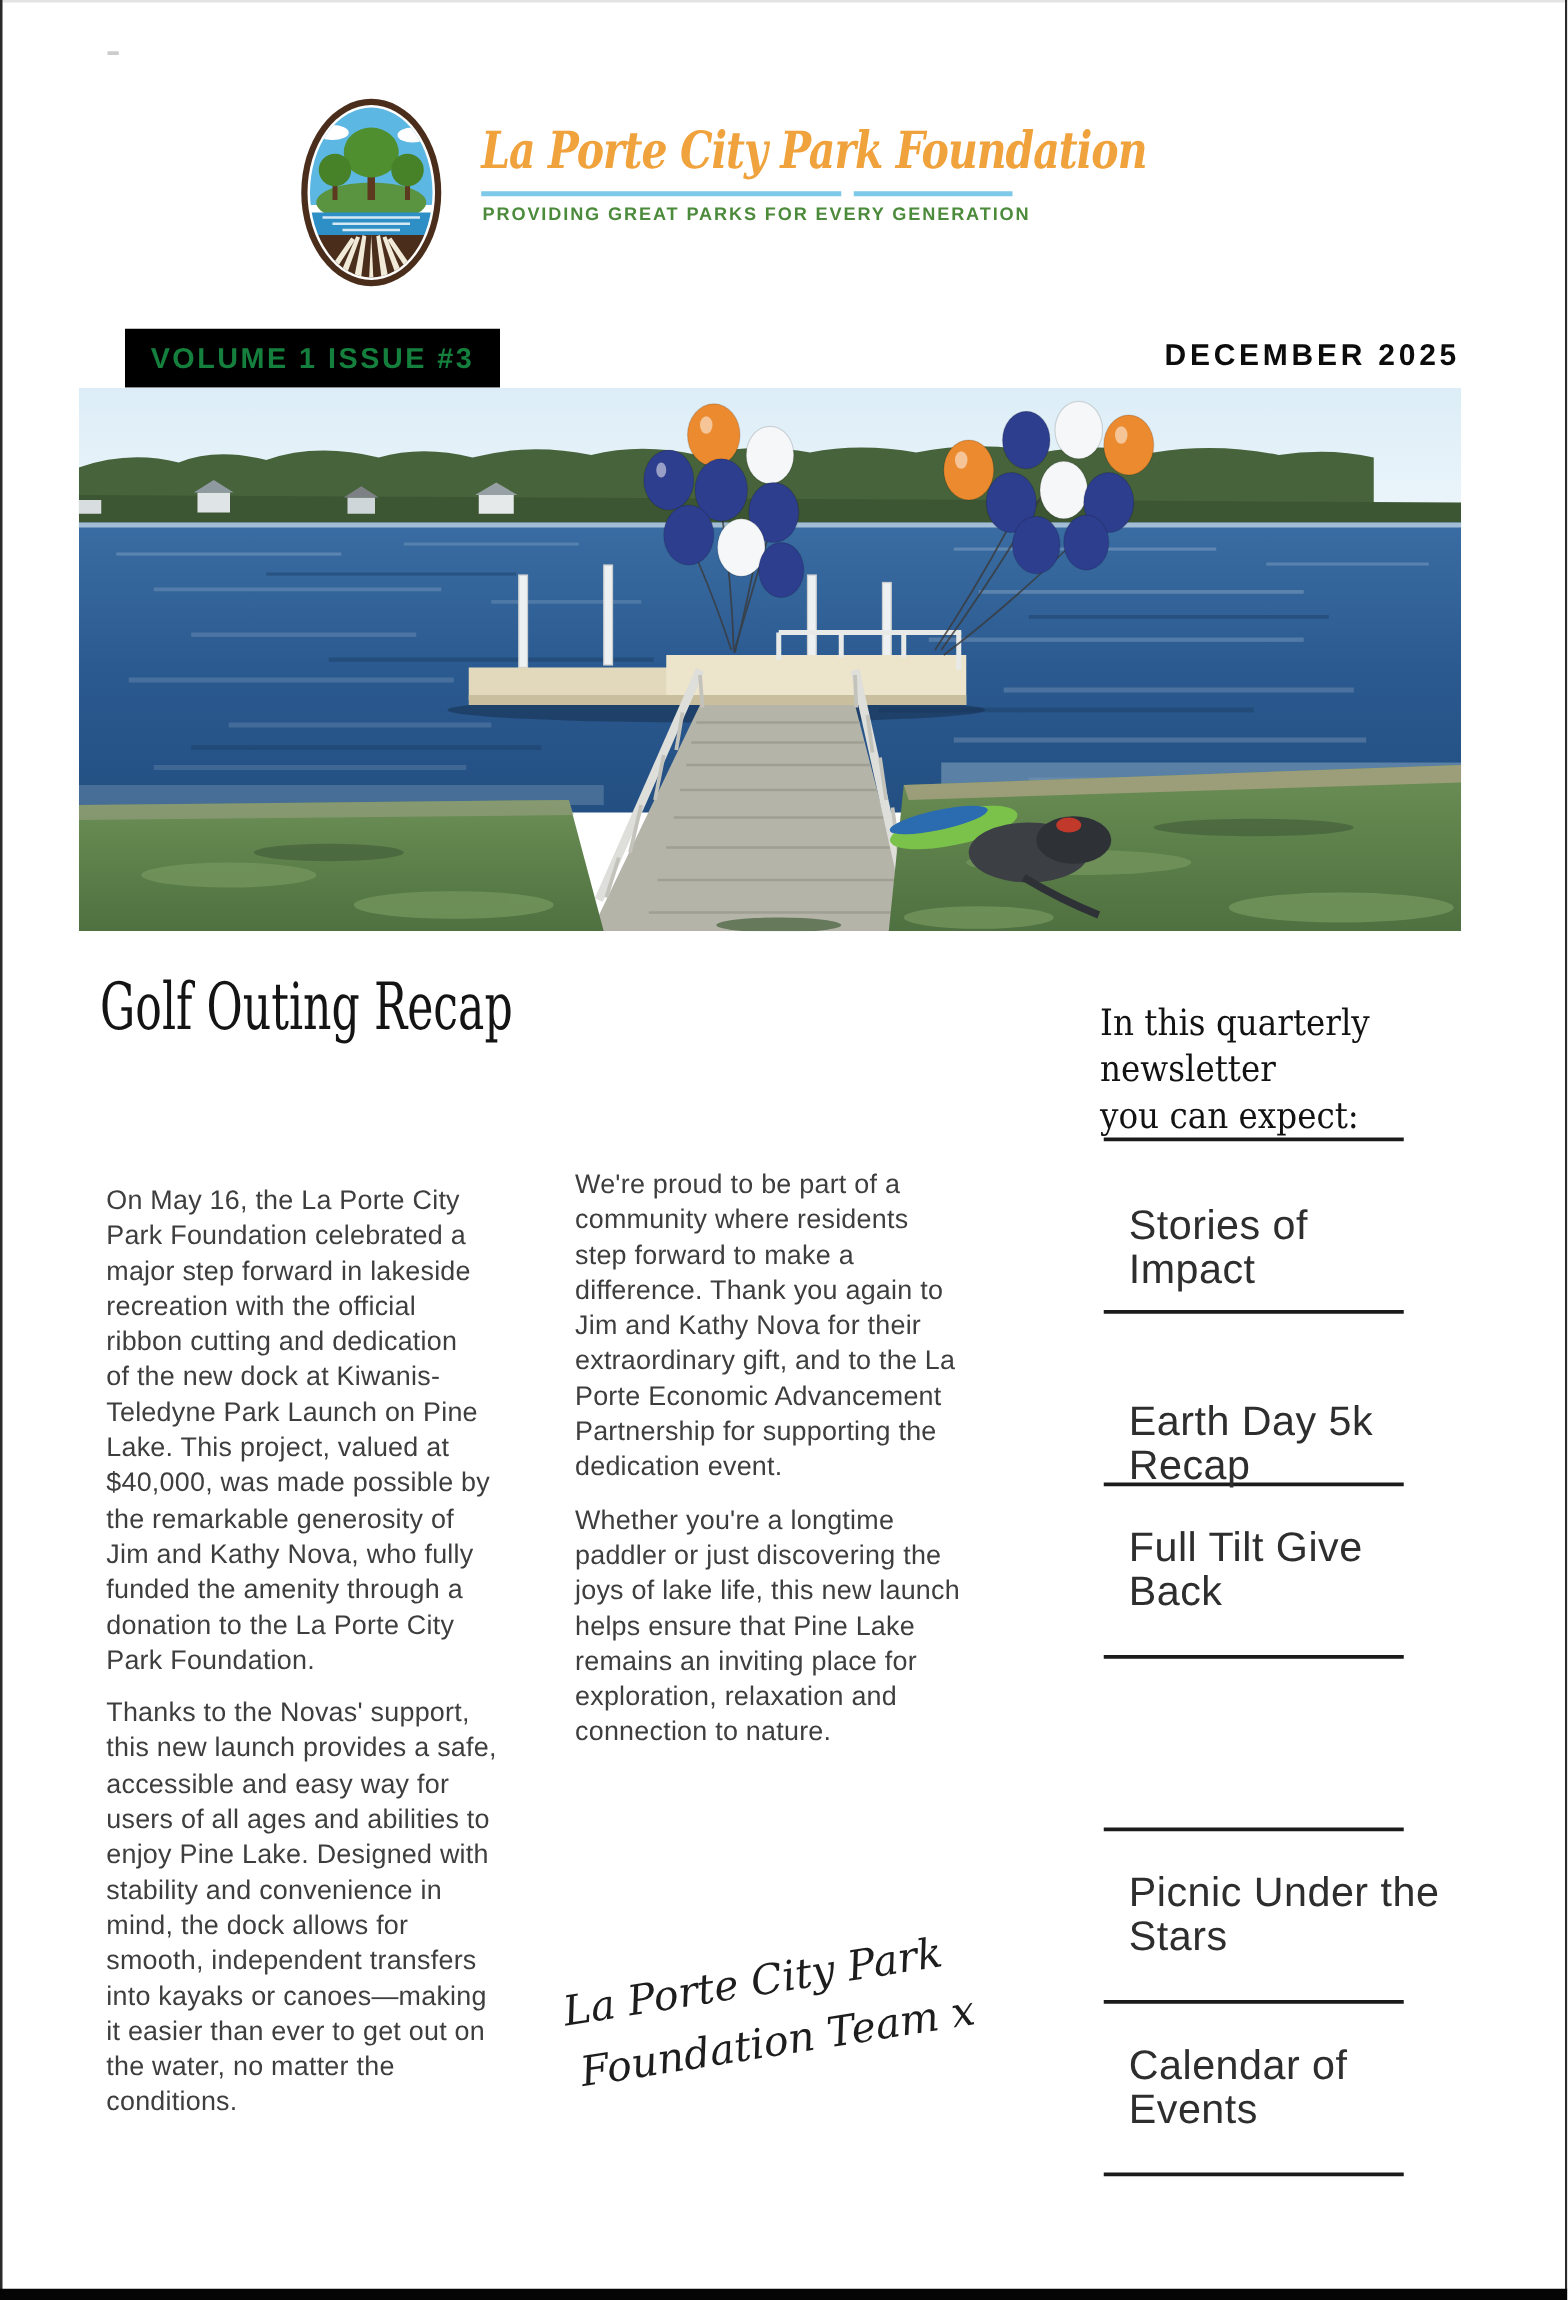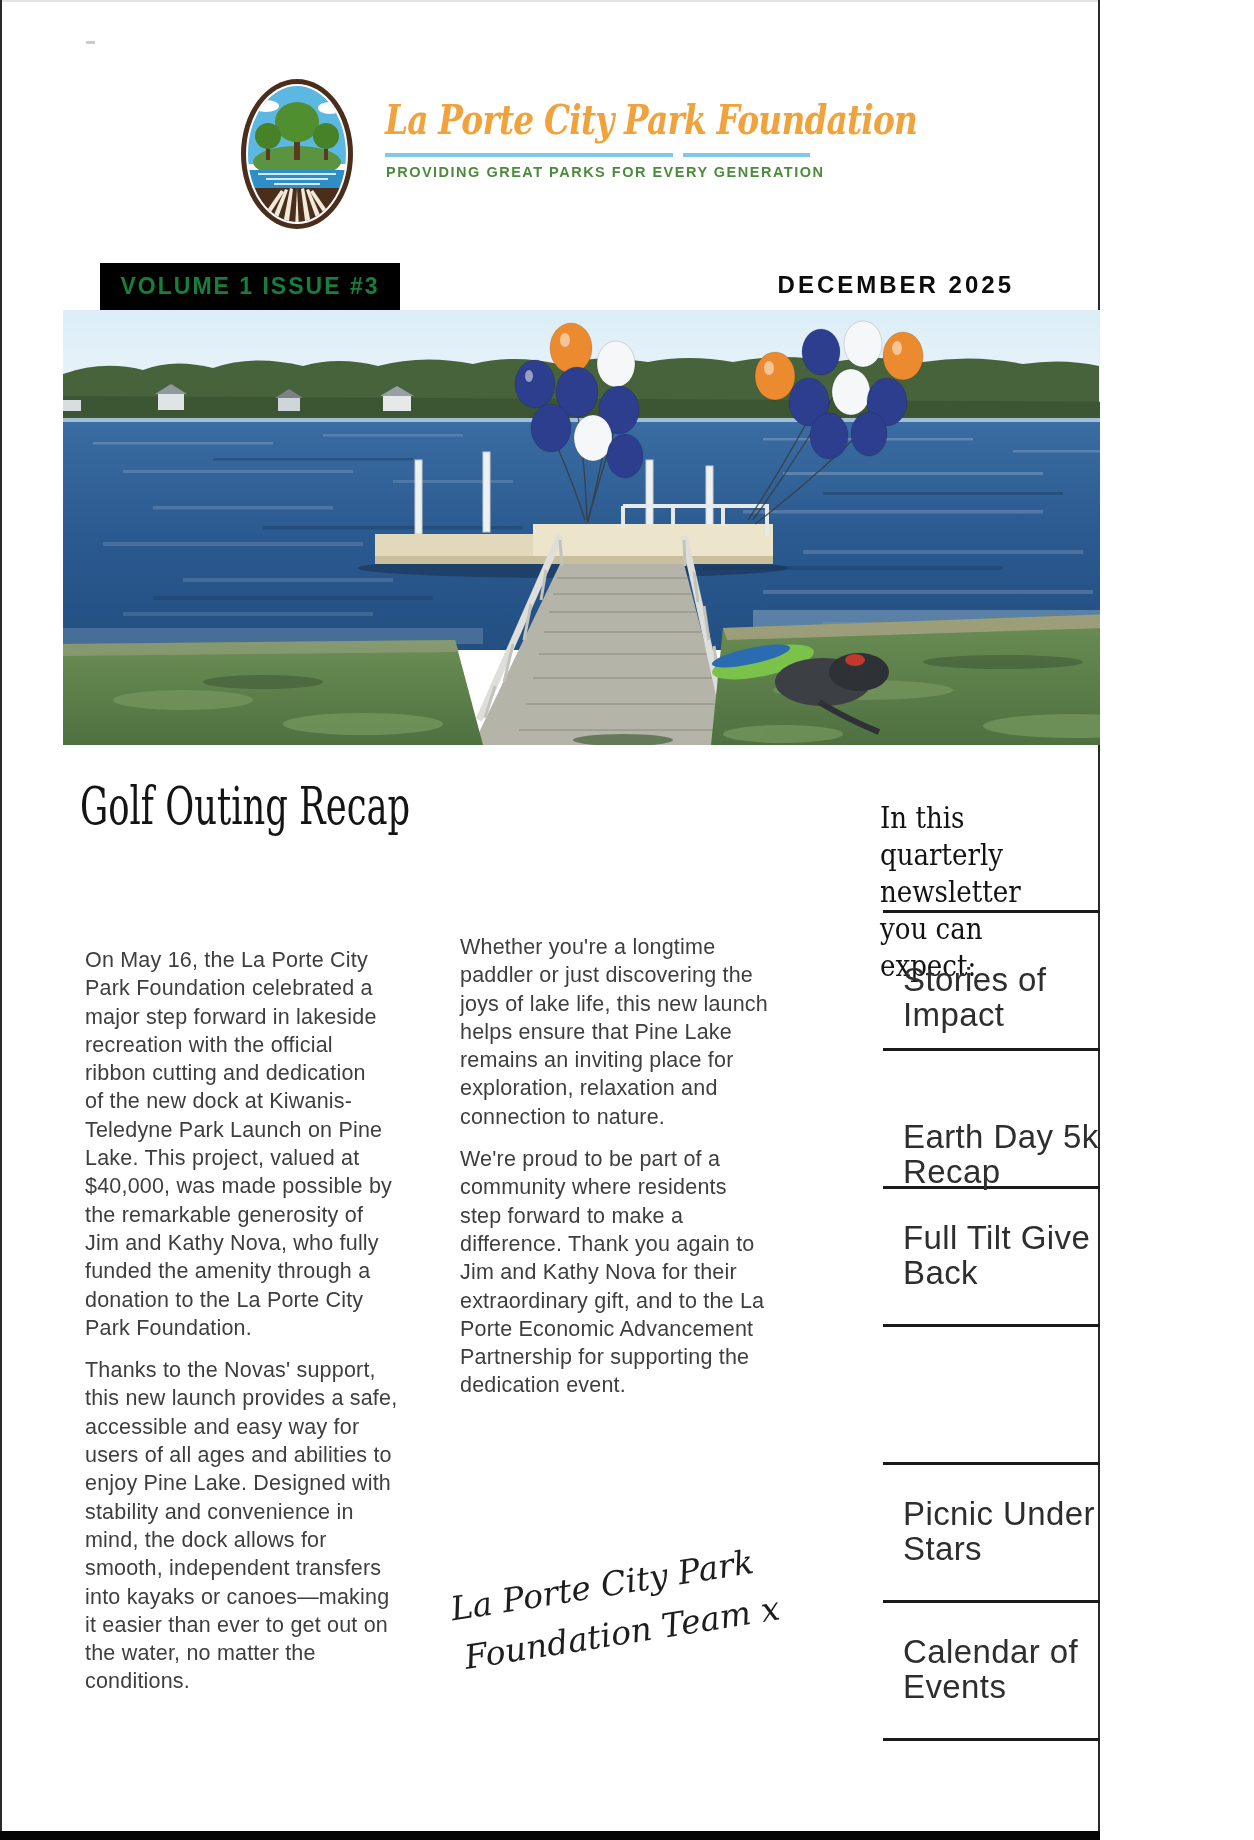--- a/index.html
+++ b/index.html
@@ -1,17 +1,17 @@
 <!DOCTYPE html>
 <html><head>
 <meta charset="utf-8">
 <style>
   html,body{margin:0;padding:0;background:#ffffff;}
   .page{
-    position:relative;width:1100px;height:1840px;background:#ffffff;
+    position:relative;width:1254px;height:1840px;background:#ffffff;
     overflow:hidden;font-family:"Liberation Sans",sans-serif;
   }
   .edge{position:absolute;background:#1c1c1c;}
   .edge-top{left:0;top:0;width:1254px;height:2px;background:#e3e3e3;}
   .edge-left{left:0;top:0;width:2px;height:1840px;background:#2a2a2a;}
   .edge-right{right:0;top:0;width:2px;height:1840px;background:#2a2a2a;}
   .edge-bottom{left:0;bottom:0;width:1254px;height:9px;background:#050505;}
   .stray-mark{position:absolute;left:86px;top:41px;width:9px;height:3px;background:#cccccc;}
 
   
@@ -342,36 +342,36 @@
 enjoy Pine Lake. Designed with
 stability and convenience in
 mind, the dock allows for
 smooth, independent transfers
 into kayaks or canoes—making
 it easier than ever to get out on
 the water, no matter the
 conditions.</p>
   </div>
   <div class="bodycol col2">
-    <p>Whether you're a longtime
-paddler or just discovering the
-joys of lake life, this new launch
-helps ensure that Pine Lake
-remains an inviting place for
-exploration, relaxation and
-connection to nature.</p>
     <p>We're proud to be part of a
 community where residents
 step forward to make a
 difference. Thank you again to
 Jim and Kathy Nova for their
 extraordinary gift, and to the La
 Porte Economic Advancement
 Partnership for supporting the
 dedication event.</p>
+    <p>Whether you're a longtime
+paddler or just discovering the
+joys of lake life, this new launch
+helps ensure that Pine Lake
+remains an inviting place for
+exploration, relaxation and
+connection to nature.</p>
   </div>
 
   <div class="signature">
     <div>La Porte City Park</div>
     <div class="sig2">Foundation Team x</div>
   </div>
 
   <div class="sidebar-heading">In this quarterly
 newsletter
 you can expect:</div>

